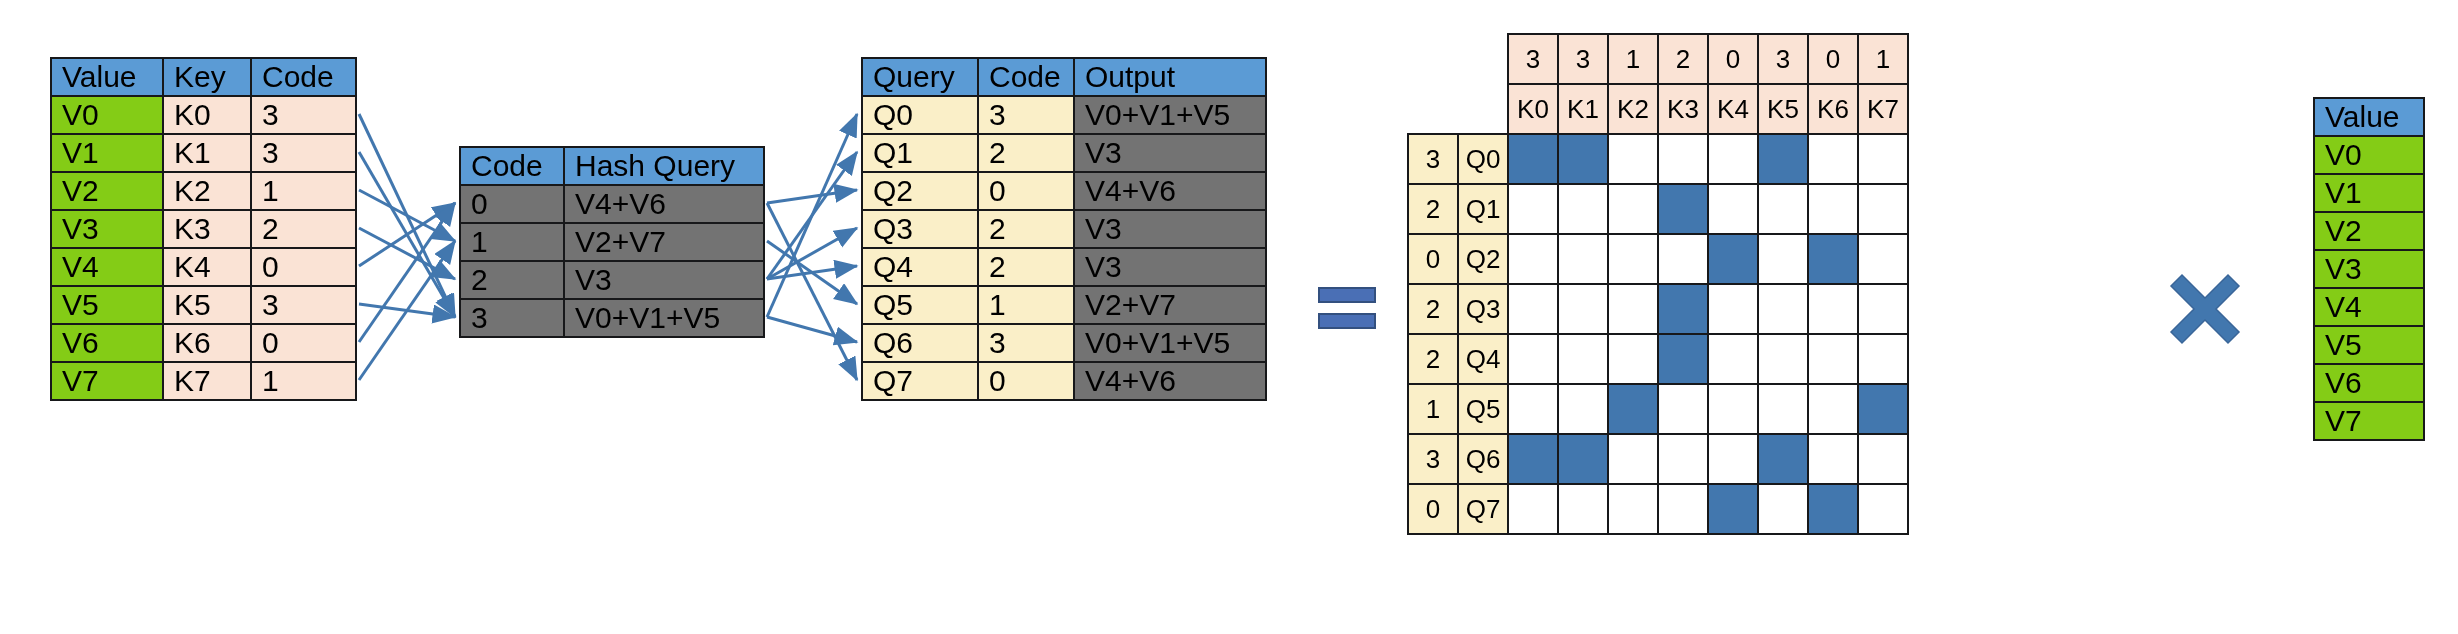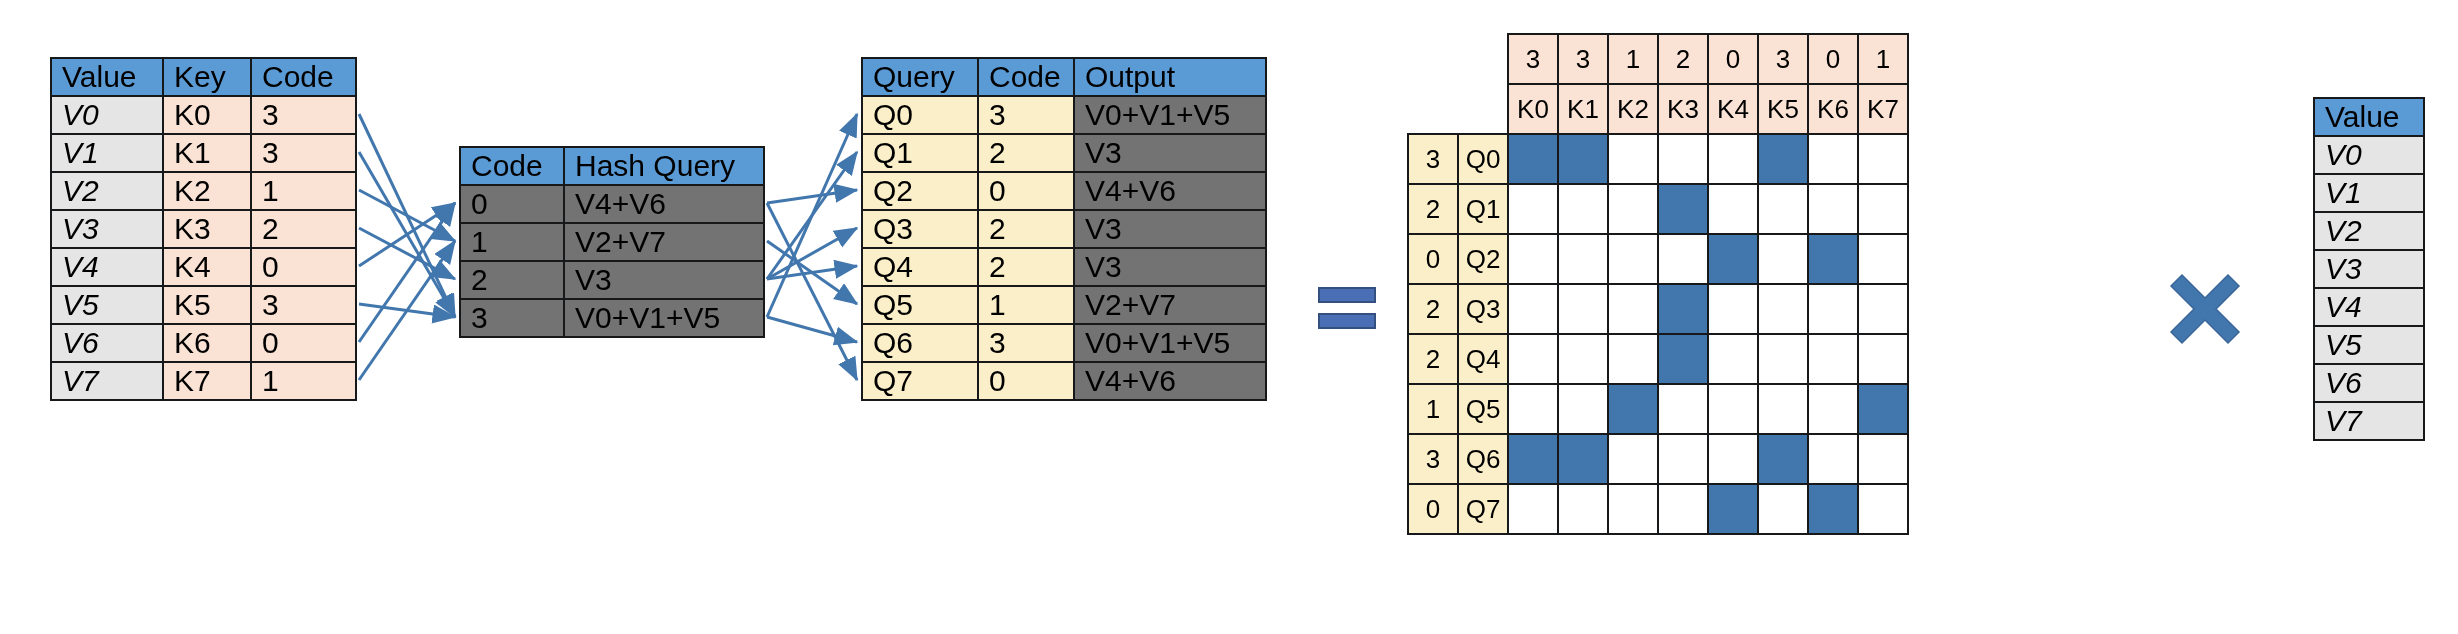--- a/index.html
+++ b/index.html
@@ -17,21 +17,21 @@
     font-weight:400;
     font-size:30px;
     color:#000;
     padding:0 10px;
     text-align:left;
     vertical-align:middle;
     white-space:nowrap;
     box-sizing:border-box;
   }
   .hdr{background:#5B9BD5;}
-  .c-grey{background:#e5e5e5;font-style:italic;}
+  .c-grey{background:#84cc16;}
   .c-peach{background:#FAE3D5;}
   .c-lblue{background:#737373;}
   .c-yellow{background:#FAEFC8;}
   .c-white{background:#ffffff;}
   .c-fill{background:#4277AE;}
 
   
   #table-keys{left:50px;top:57px;}
   #table-keys td,#table-keys th{height:38px;}
   #table-hash{left:459px;top:146px;}

